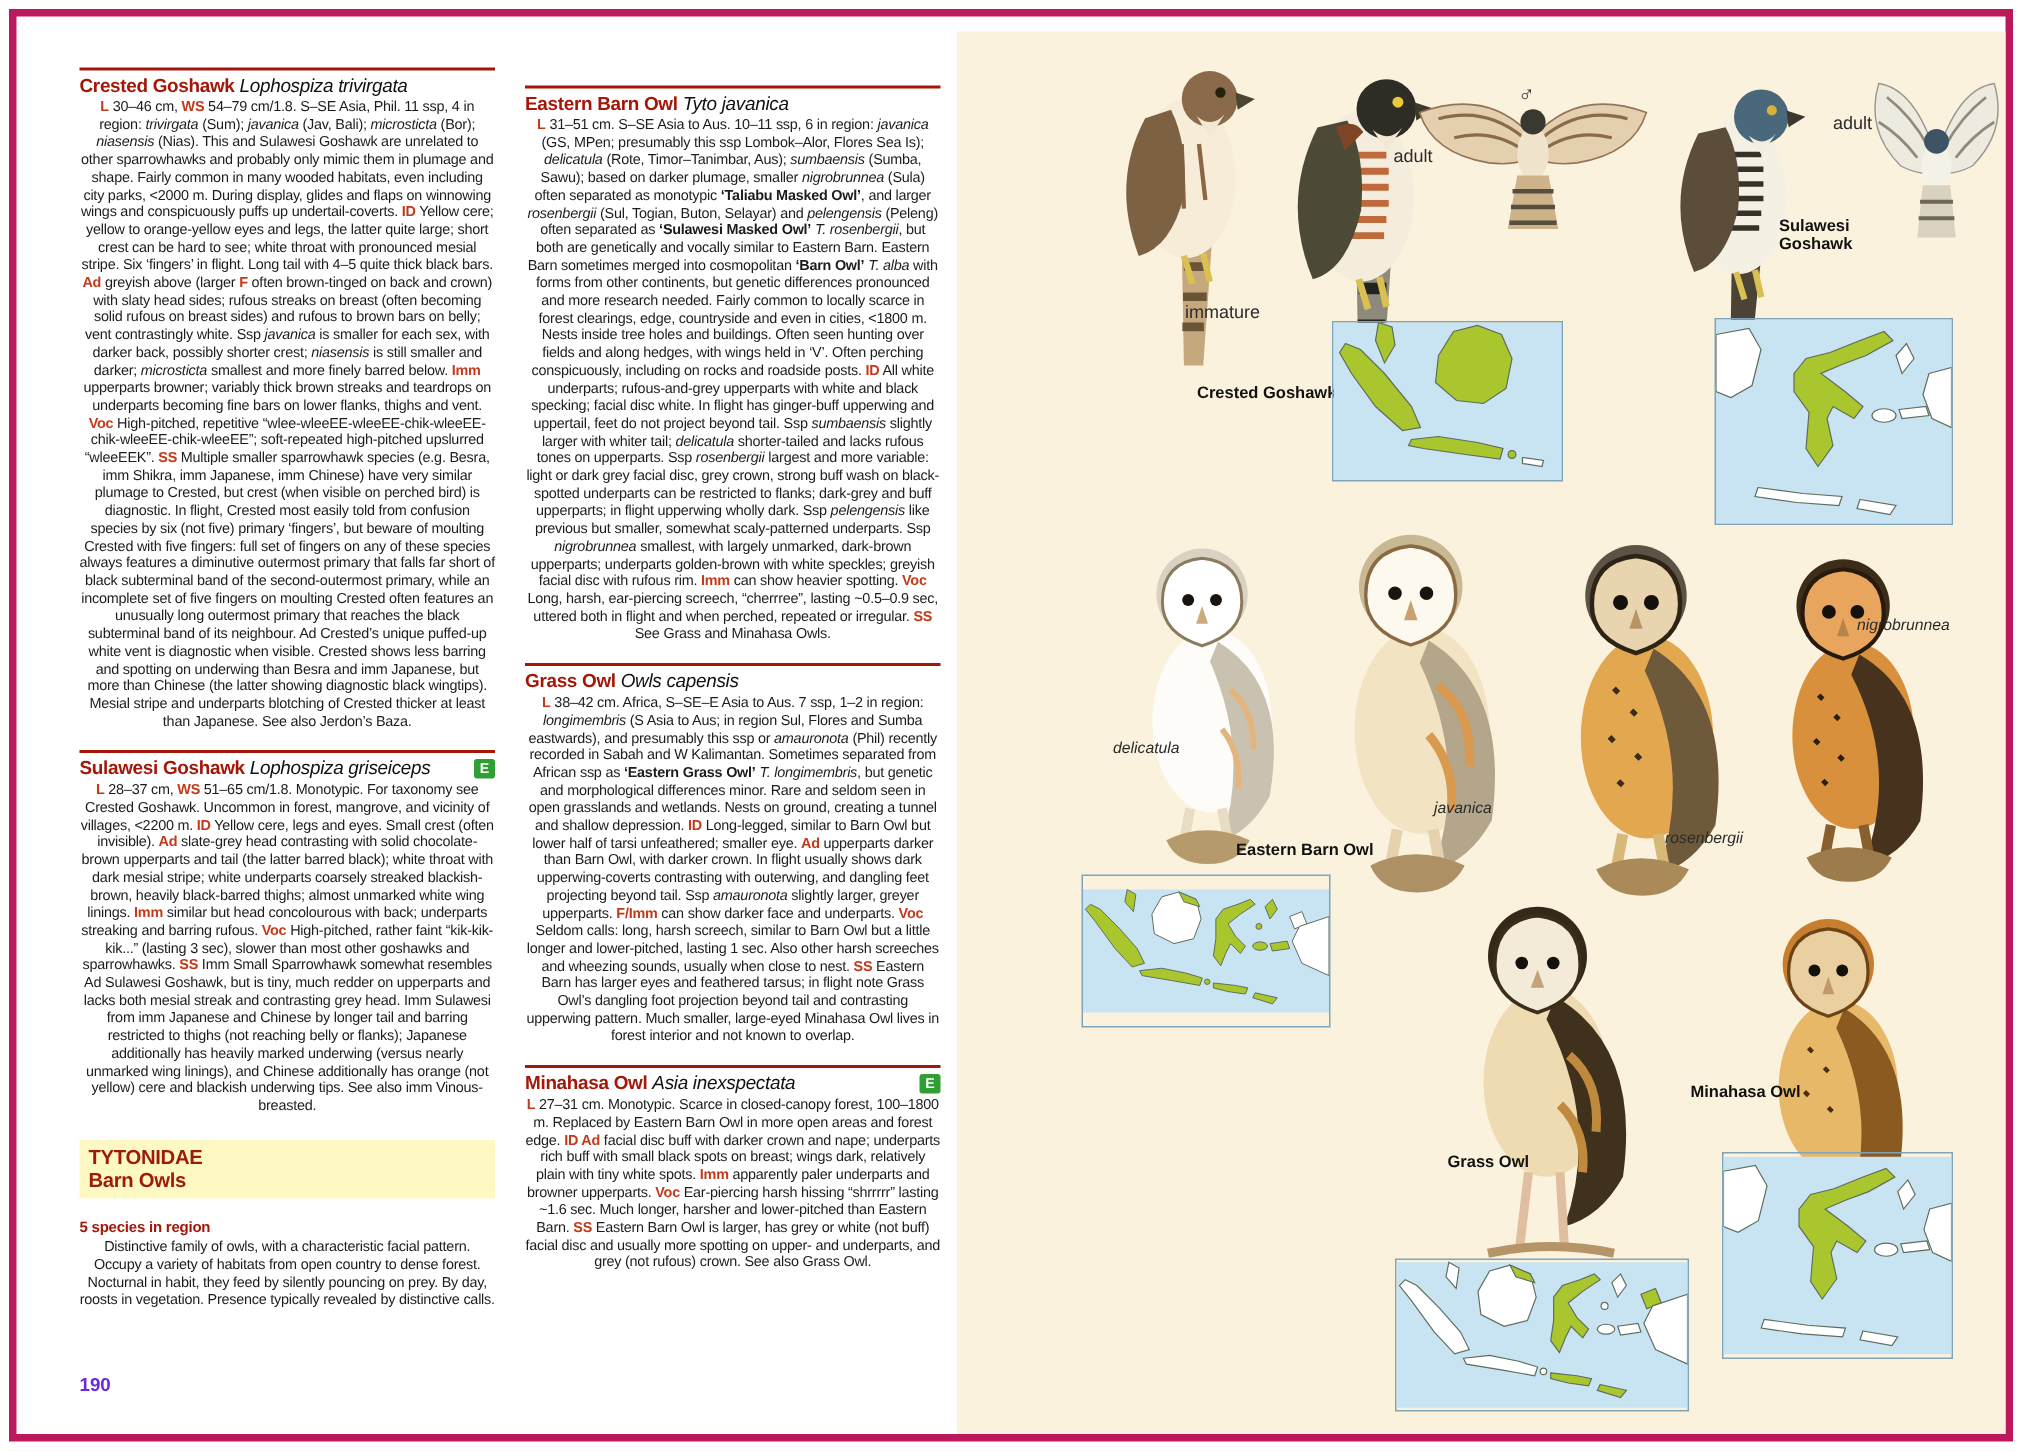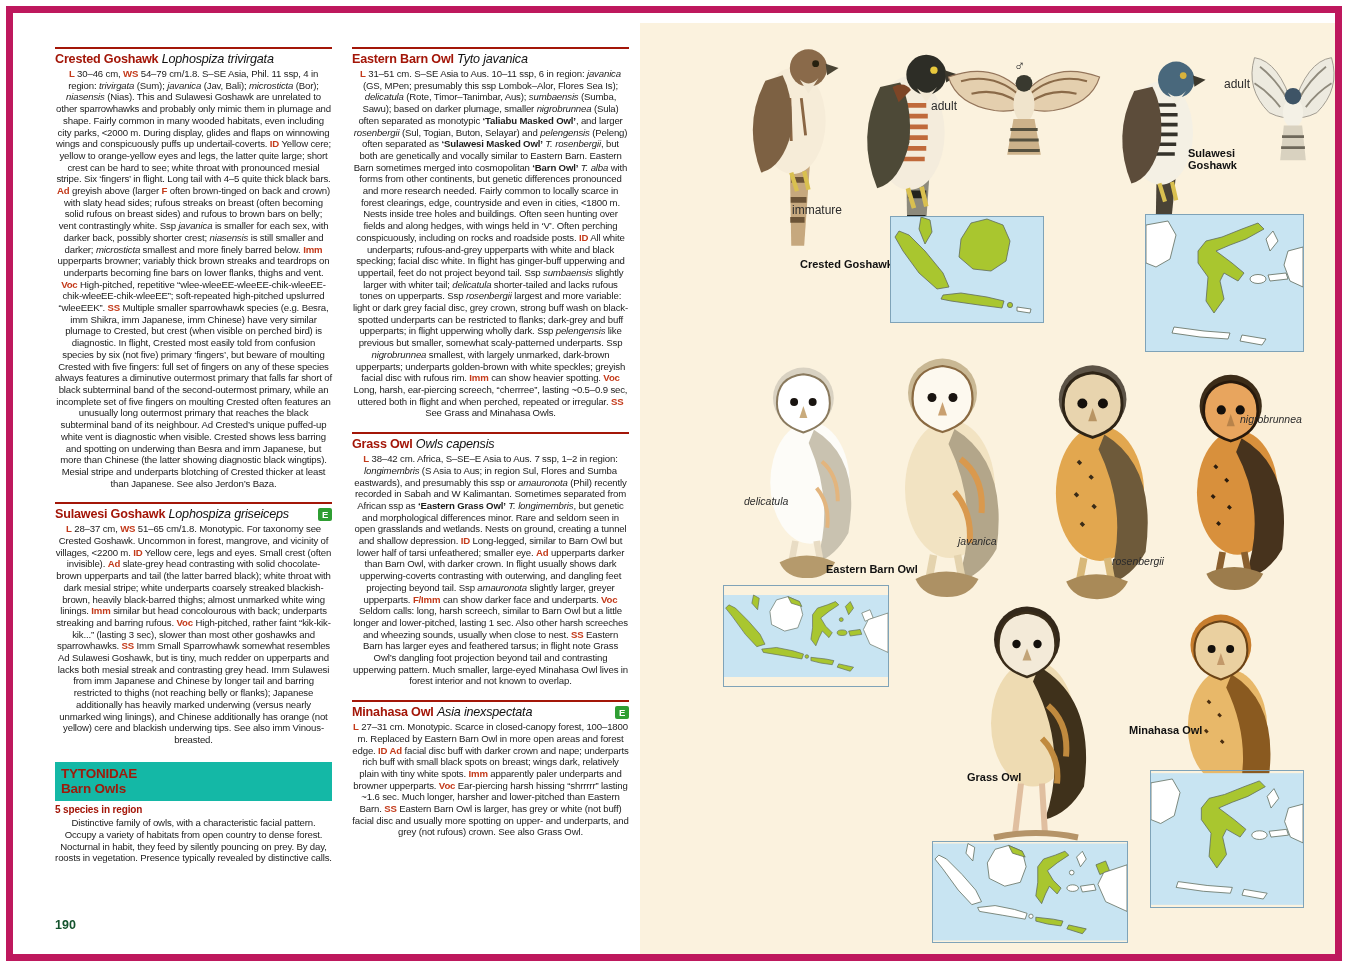--- a/index.html
+++ b/index.html
@@ -1,36 +1,36 @@
 <!DOCTYPE html>
 <html><head>
 <meta charset="utf-8">
 <style>
   html,body{margin:0;padding:0;background:#fff;}
   body{width:1348px;height:967px;position:relative;font-family:"Liberation Sans",sans-serif;-webkit-text-size-adjust:none;}
-  .page{position:absolute;inset:6px;border:7px solid #be185d;background:#fff;overflow:hidden;}
+  .page{position:absolute;inset:6px;border:5px solid #be185d;background:#fff;overflow:hidden;}
   
   .col{position:absolute;top:34px;width:277px;color:#1c1c1c;font-size:9.6px;line-height:11.7px;letter-spacing:-0.15px;}
   #col-left{left:42px;}
-  #col-mid{left:339px;}
+  #col-mid{left:339px;margin-top:12px;}
   .account{border-top:2px solid #a31608;padding-top:3px;margin-bottom:13px;position:relative;}
   .account h3{margin:0 0 2px 0;font-size:12.6px;line-height:14px;color:#a31608;font-weight:bold;letter-spacing:-0.2px;}
   .account h3 .sci{color:#111;font-weight:normal;font-style:italic;}
   .e-badge{position:absolute;right:0;top:4px;width:14px;height:13px;background:#2f9e33;color:#fff;font-size:9.5px;font-weight:bold;text-align:center;line-height:13px;border-radius:2px;}
   .e-badge:empty{display:none;}
   .body-text{text-align:center;}
   .t-r{color:#c33a1a;font-weight:bold;}
   .t-i{font-style:italic;}
   .t-b{font-weight:bold;}
   
   .family{margin-top:16px;}
-  .family-box{background:#14b8a6;padding:4px 6px 5px 6px;}
+  .family-box{background:#fef9c3;padding:4px 6px 5px 6px;}
   .family-box .fam-name, .family-box .fam-common{color:#9e1a0b;font-weight:bold;font-size:13.5px;line-height:15px;letter-spacing:-0.2px;}
-  .species-line{color:#a31608;font-weight:bold;font-size:10px;margin:3px 0 2px 0;}
-  .page-num{position:absolute;left:42px;top:905px;font-weight:bold;font-size:12.5px;color:#14532d;}
+  .species-line{color:#a31608;font-weight:bold;font-size:10px;margin:14px 0 2px 0;}
+  .page-num{position:absolute;left:42px;top:905px;font-weight:bold;font-size:12.5px;color:#6d28d9;}
   
   .plate{position:absolute;left:627px;top:10px;width:711px;height:941px;background:#fbf2de;}
   .plate-label{position:absolute;font-size:12px;color:#2b2b2b;}
   .plate-label.bold{font-weight:bold;font-size:11px;color:#111;}
   .plate-label.italic{font-style:italic;font-size:10.5px;}
   .male-symbol{position:absolute;font-size:15px;color:#333;}
   .bird{position:absolute;}
   .rmap{position:absolute;border:1px solid #7fa3b8;}
   .rmap svg{display:block;}
 </style>

